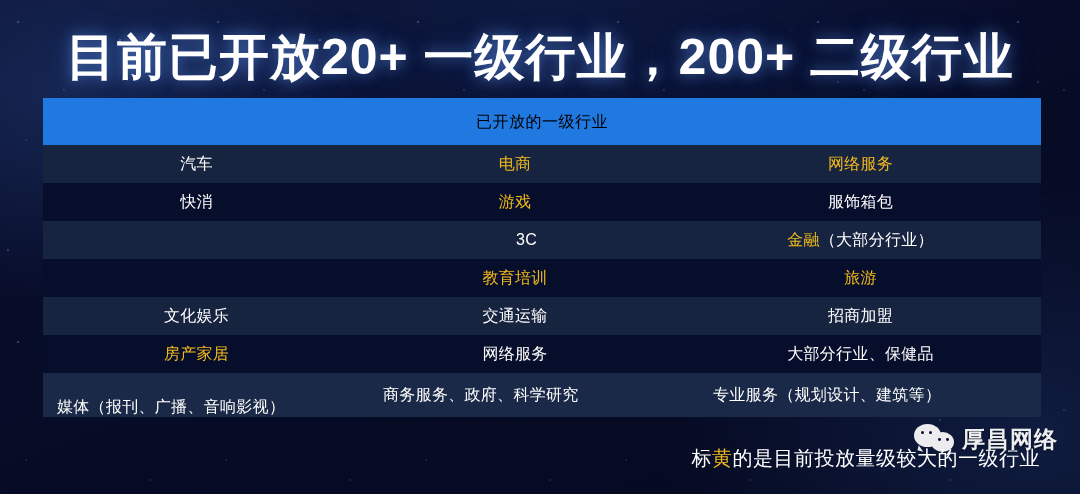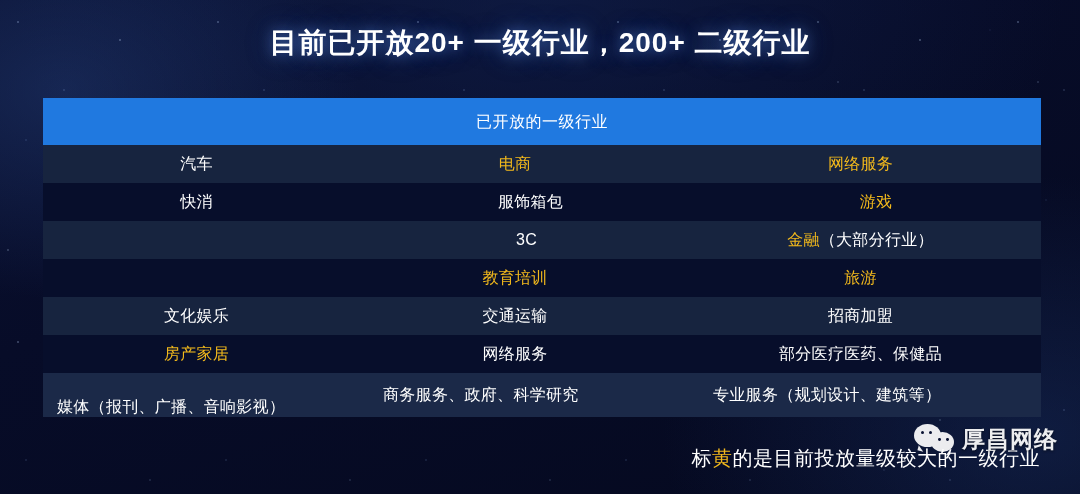--- a/index.html
+++ b/index.html
@@ -47,41 +47,41 @@
     opacity: 0.5;
   }
 
   
   .title {
     position: absolute;
     top: 24px;
     left: 0;
     width: 1080px;
     text-align: center;
-    font-size: 28px;
+    font-size: 50px;
     font-weight: bold;
     letter-spacing: 1px;
     color: #ffffff;
     text-shadow: 0 0 14px rgba(110,165,255,0.55), 0 0 28px rgba(60,110,220,0.35);
     white-space: nowrap;
   }
 
   
   .table {
     position: absolute;
     left: 43px;
     top: 98px;
     width: 998px;
   }
 
   .table-header {
     height: 47px;
     line-height: 47px;
     background: #2079e0;
-    color: #ffffff;
+    color: #000000;
     font-size: 16px;
     text-align: center;
     letter-spacing: 0.5px;
   }
 
   .row {
     display: flex;
     height: 38px;
     align-items: center;
     font-size: 16px;
@@ -205,40 +205,40 @@
     <div class="table-header">已开放的一级行业</div>
 
     <div id="rows-container">
         <div class="row light">
           <div class="cell c0"><span>汽车</span></div>
           <div class="cell c1"><span class="hl">电商</span></div>
           <div class="cell c2"><span class="hl">网络服务</span></div>
         </div>
         <div class="row dark">
           <div class="cell c0"><span>快消</span></div>
+          <div class="cell c1"><span class="hl">游戏</span></div>
           <div class="cell c2"><span>服饰箱包</span></div>
-          <div class="cell c1"><span class="hl">游戏</span></div>
         </div>
         <div class="row light">
           <div class="cell c0"><span>3C</span></div>
           <div class="cell c2"><span class="hl">金融</span><span>（大部分行业）</span></div>
         </div>
         <div class="row dark">
           <div class="cell c1"><span class="hl">教育培训</span></div>
           <div class="cell c2"><span class="hl">旅游</span></div>
         </div>
         <div class="row light">
           <div class="cell c0"><span>文化娱乐</span></div>
           <div class="cell c1"><span>交通运输</span></div>
           <div class="cell c2"><span>招商加盟</span></div>
         </div>
         <div class="row dark">
           <div class="cell c0"><span class="hl">房产家居</span></div>
           <div class="cell c1"><span>网络服务</span></div>
-          <div class="cell c2"><span>部分医疗医药、保健品</span></div>
+          <div class="cell c2"><span>大部分行业、保健品</span></div>
         </div>
       </div>
 
     <div class="row wide">
       <div class="cell c0">媒体（报刊、广播、音响影视）</div>
       <div class="cell c1">商务服务、政府、科学研究</div>
       <div class="cell c2">专业服务（规划设计、建筑等）</div>
     </div>
 
   </div>

